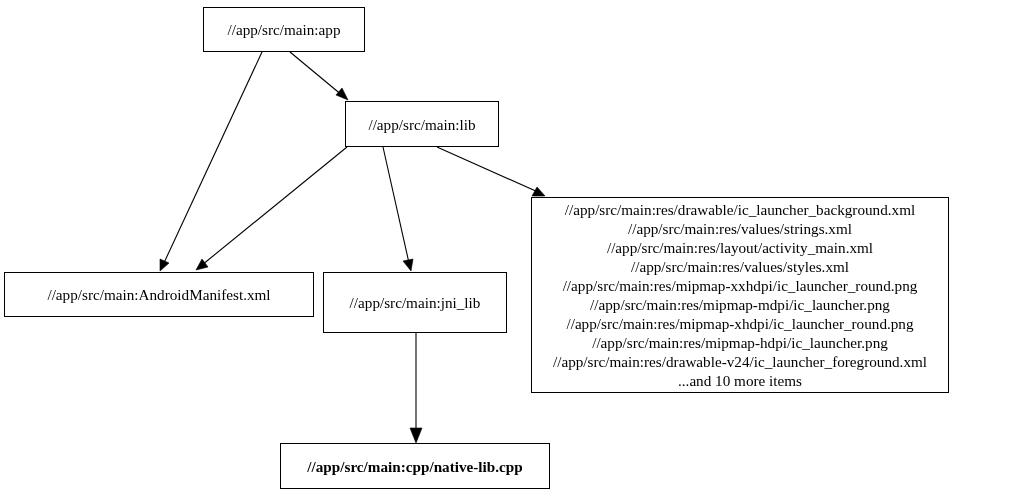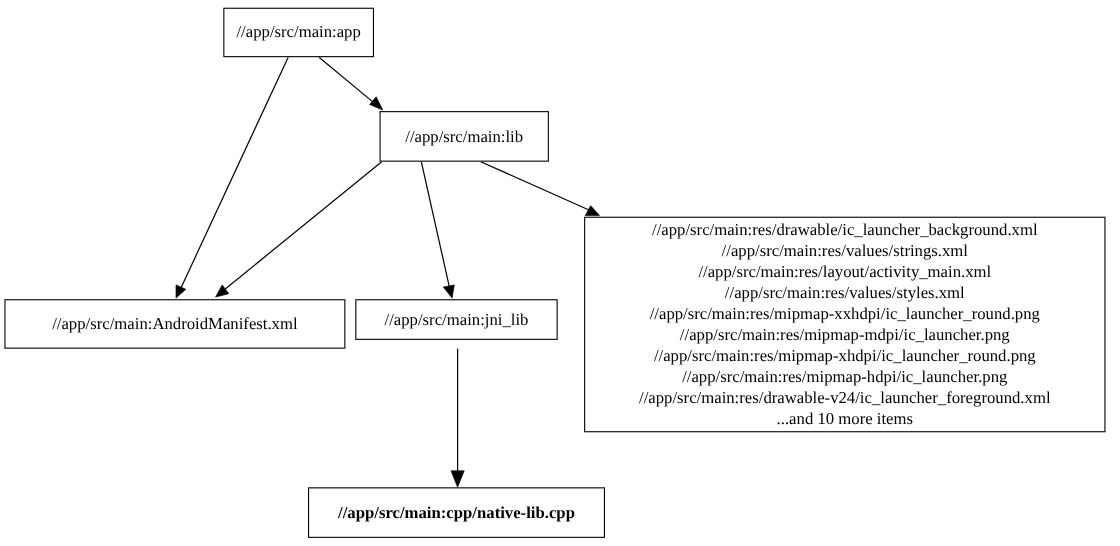--- a/index.html
+++ b/index.html
@@ -50,25 +50,25 @@
     stroke-width: 1.1;
     fill: none;
   }
   .edge-head {
     fill: #000000;
     stroke: #000000;
     stroke-width: 0.6;
   }
 
   
-  #node-app            { left: 203px; top: 7px;   width: 137px; height: 45px; }
+  #node-app            { left: 203px; top: 7px;   width: 162px; height: 45px; }
   #node-lib            { left: 302px; top: 101px; width: 154px; height: 46px; margin-left: 43px; }
   #node-manifest       { left: 4px;   top: 272px; width: 310px; height: 45px; }
-  #node-jni-lib        { left: 323px; top: 272px; width: 184px; height: 37px; }
-  #node-res-group      { left: 531px; top: 197px; width: 474px; height: 196px; }
+  #node-jni-lib        { left: 323px; top: 272px; width: 184px; height: 61px; }
+  #node-res-group      { left: 531px; top: 197px; width: 418px; height: 196px; }
   #node-native-lib-cpp { left: 280px; top: 443px; width: 270px; height: 46px; font-weight: bold; }
 </style>
 </head>
 <body>
 
 <div id="graph-canvas">
 
   <svg class="edge-layer" width="1018" height="496" viewBox="0 0 1018 496" xmlns="http://www.w3.org/2000/svg">
 
     <g>

